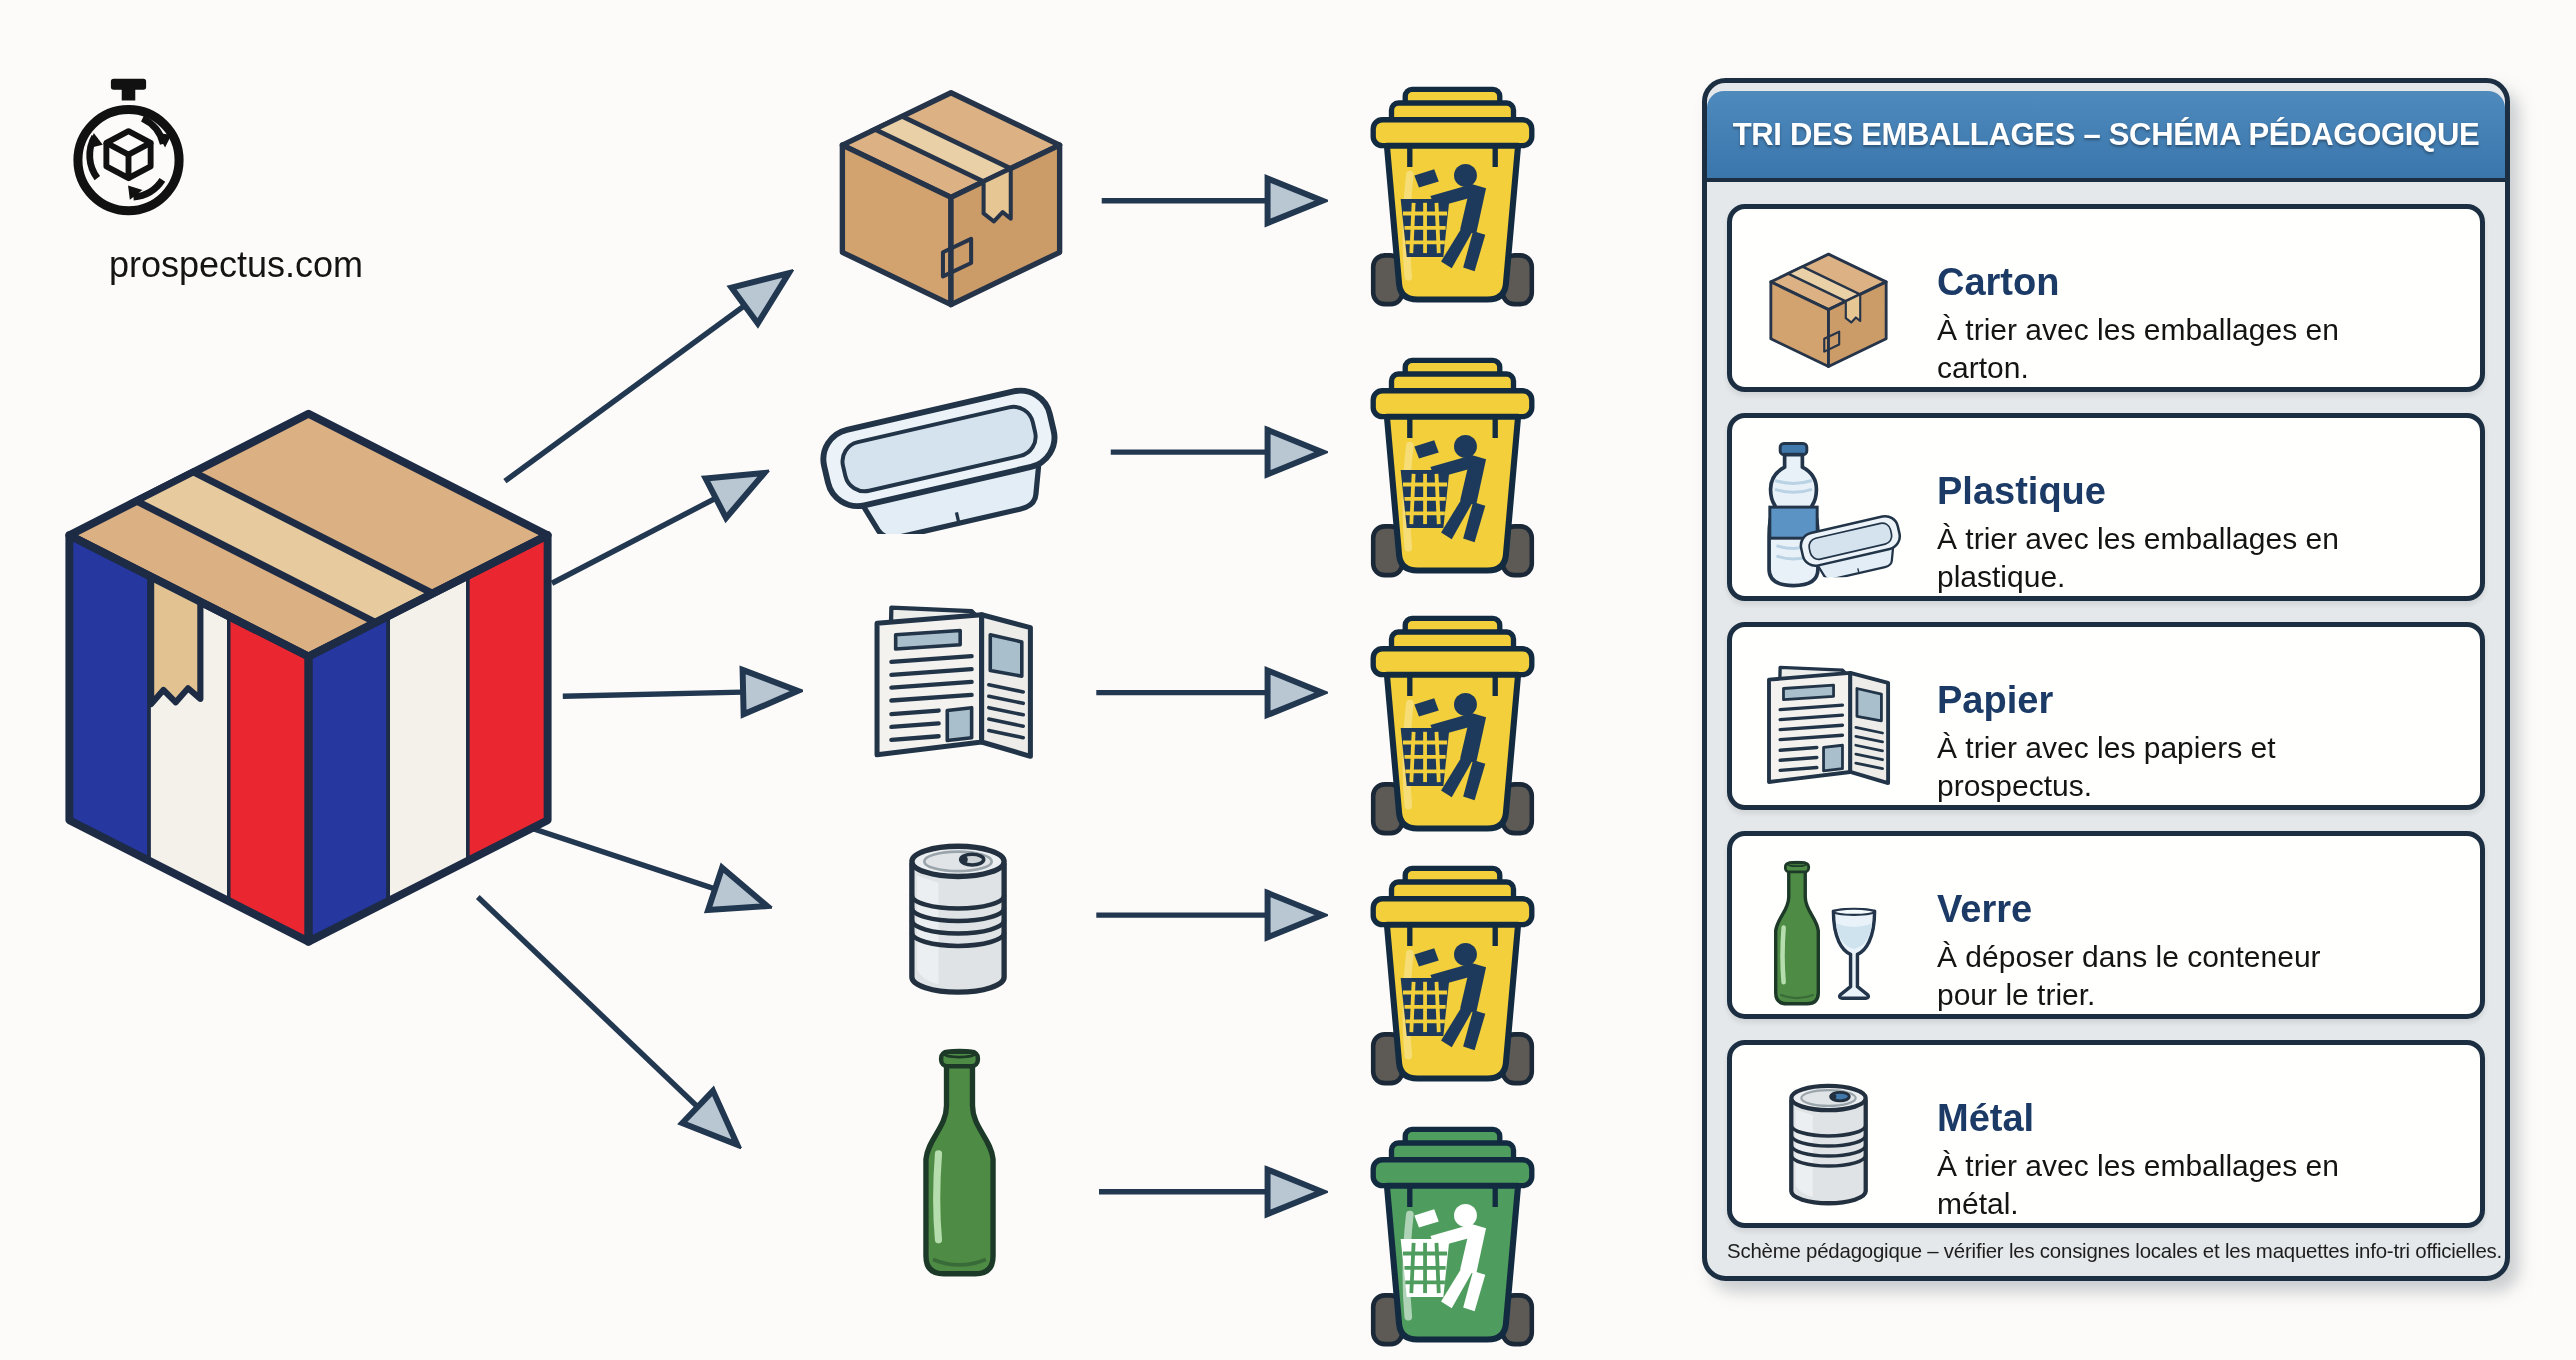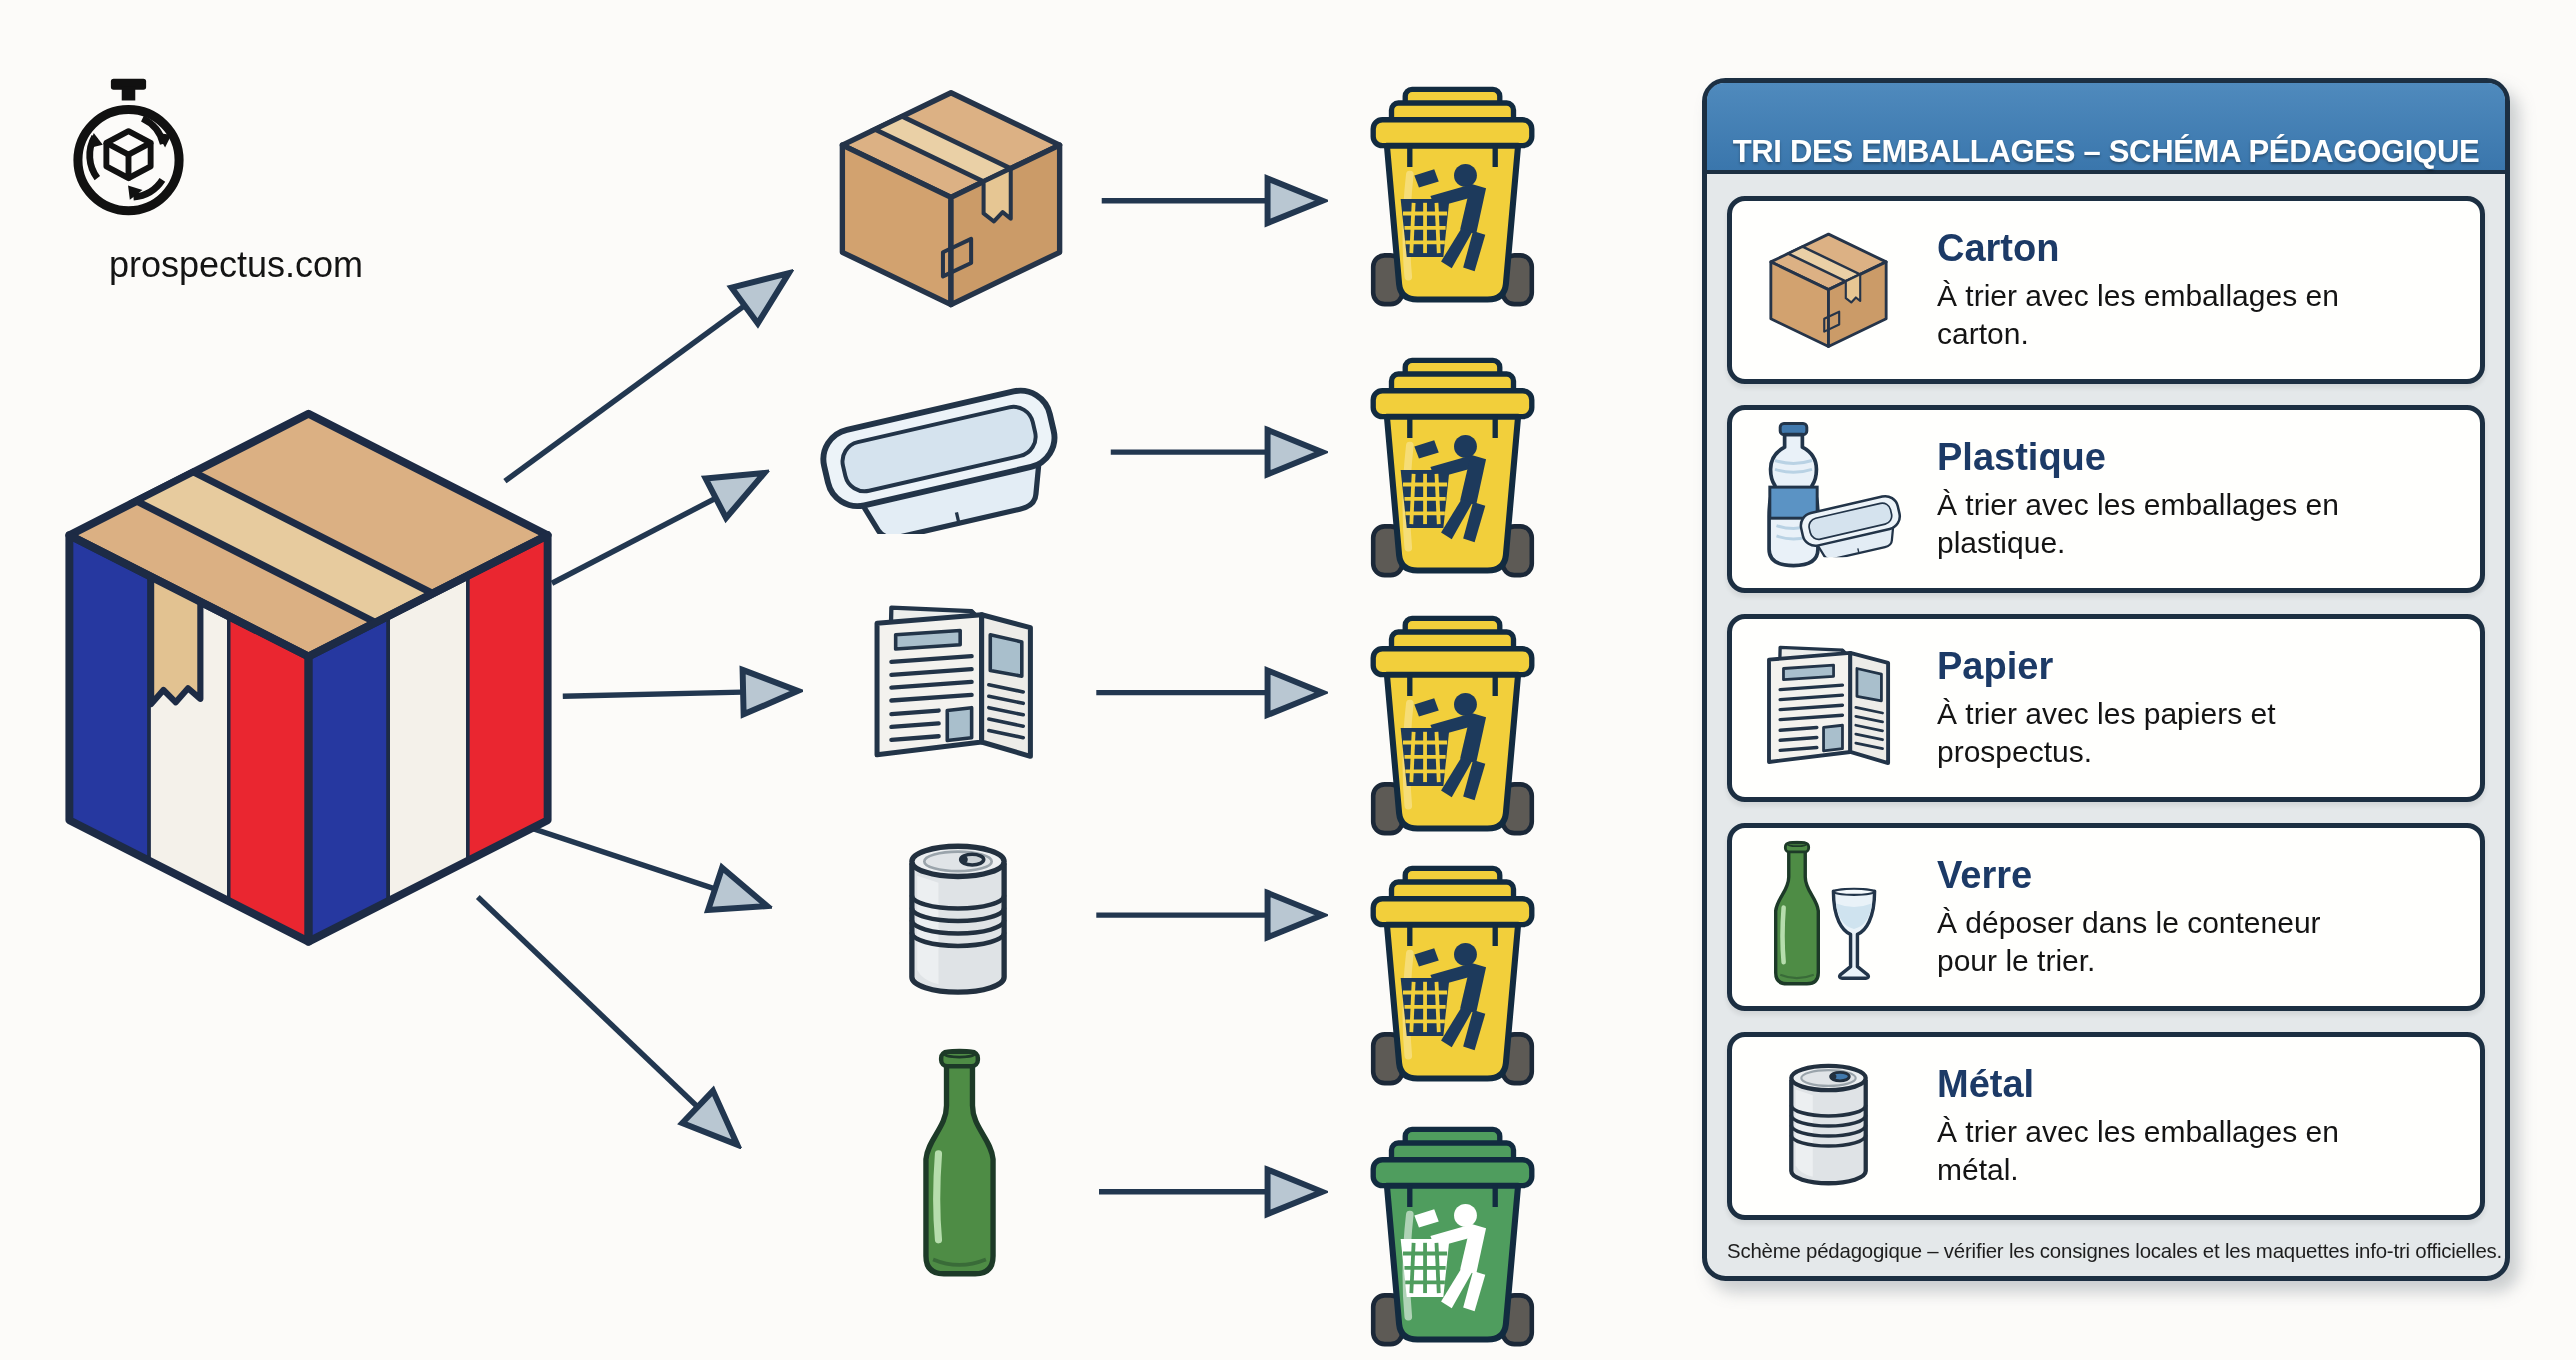--- a/index.html
+++ b/index.html
@@ -11,26 +11,26 @@
               font-size:54px;line-height:56px;letter-spacing:-0.9px;}
   .brand-site{position:absolute;left:109px;top:244px;color:#141414;font-size:36px;}
   
   svg.arrows{position:absolute;left:0;top:0;pointer-events:none;}
   
   .panel{position:absolute;left:1702px;top:78px;width:808px;height:1203px;box-sizing:border-box;
          background:#e4e8ea;border:5.4px solid #1c2f42;border-radius:23.5px;
          box-shadow:9px 11px 16.3px rgba(110,120,130,.35);display:flex;flex-direction:column;}
   .panel-header{height:87px;flex:0 0 87px;background:linear-gradient(#4f8abd,#3a76ac);
                 border-bottom:4.5px solid #1c2f42;border-radius:17px 17px 0 0;
-                display:flex;align-items:flex-end;justify-content:center;}
+                display:flex;align-items:center;justify-content:center;margin-top:8px;}
   .panel-header h1{margin:0;color:#fff;font-size:31px;font-weight:bold;letter-spacing:-0.3px;
                    text-shadow:0 1.8px 2.7px rgba(0,0,0,.35);white-space:nowrap;}
   .cards{flex:1;display:flex;flex-direction:column;gap:21px;padding:22px 20px 5.4px 20px;}
   .card{height:188px;box-sizing:border-box;background:#fffffd;border:5.4px solid #1c2f42;
-        border-radius:18px;display:flex;align-items:center;padding-left:20px;
+        border-radius:18px;display:flex;align-items:flex-end;padding-left:20px;
         box-shadow:0 3.6px 5.4px rgba(0,0,0,.08);}
   .card-icon{width:152px;height:154px;flex:0 0 152px;display:flex;align-items:center;
              justify-content:center;position:relative;}
   .card-text{margin-left:33px;}
   .card-text h2{margin:0 0 7.2px 0;font-size:38px;font-weight:bold;color:#1c3a66;}
   .card-text p{margin:0;font-size:30px;line-height:1.27;color:#141414;max-width:443px;}
   .footnote{margin:5.4px 20px 12.7px 20px;font-size:20.4px;color:#1d1d1d;letter-spacing:-0.2px;white-space:nowrap;}
   .hidden-defs{position:absolute;width:0;height:0;overflow:hidden;}
 </style>
 </head>

